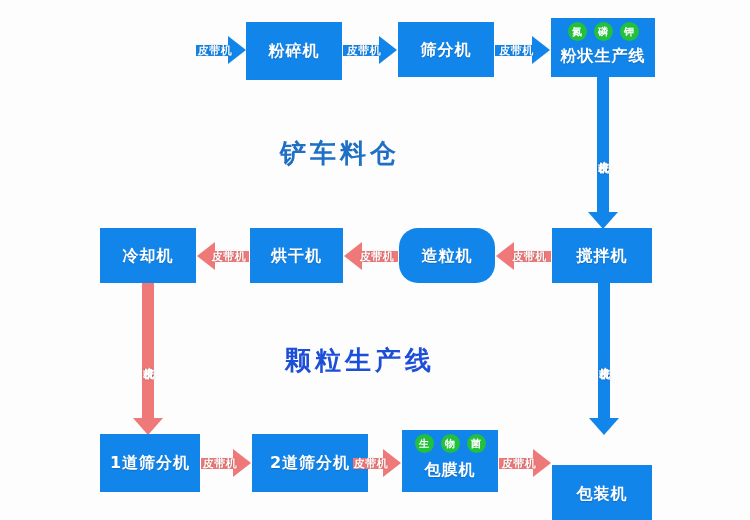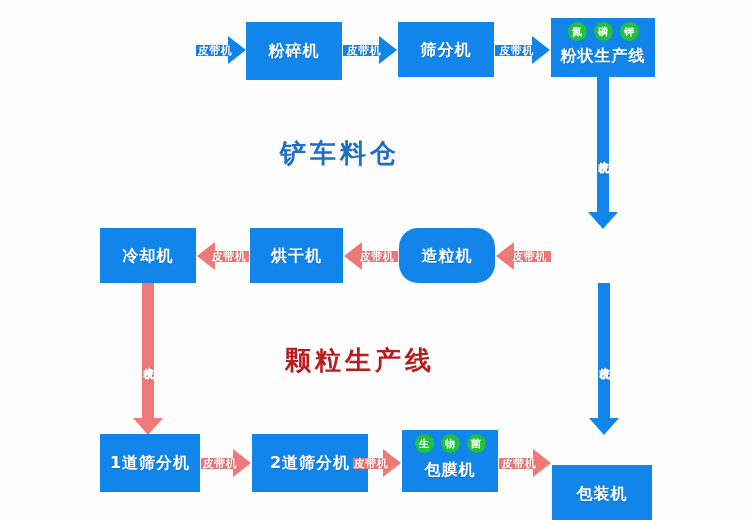--- a/index.html
+++ b/index.html
@@ -153,21 +153,21 @@
 
   
   .caption {
     position: absolute;
     font-size: 26px;
     font-weight: bold;
     letter-spacing: 4px;
     white-space: nowrap;
   }
   .caption.powder  { color: #1f6fc4; }
-  .caption.granule { color: #b91c1c; }
+  .caption.granule { color: #1d4ed8; }
 </style>
 </head>
 <body>
 
 <div id="canvas">
 
 
   <div class="harrow right blue" style="left:196px; top:36px; width:50px; height:28px;">
     <div class="shaft"></div>
     <div class="head"></div>
@@ -234,20 +234,23 @@
   <div class="node" style="left:399px; top:228px; width:96px; height:55px;border-radius:19px;">
     <span class="node-label">造粒机</span>
   </div>
 
   <div class="harrow left red" style="left:496px; top:242px; width:55px; height:28px;">
     <div class="head"></div>
     <div class="shaft"></div>
     <span class="hlabel">皮带机</span>
   </div>
 
+  <div class="node" style="left:552px; top:228px; width:100px; height:55px;">
+    <span class="node-label">搅拌机</span>
+  </div>
 
   <div class="varrow down red" style="left:133px; top:283px; width:30px; height:152px;">
     <div class="vshaft"></div>
     <div class="vhead"></div>
     <span class="vlabel">皮带机</span>
   </div>
 
   <div class="varrow down blue" style="left:589px; top:283px; width:30px; height:152px;">
     <div class="vshaft"></div>
     <div class="vhead"></div>

